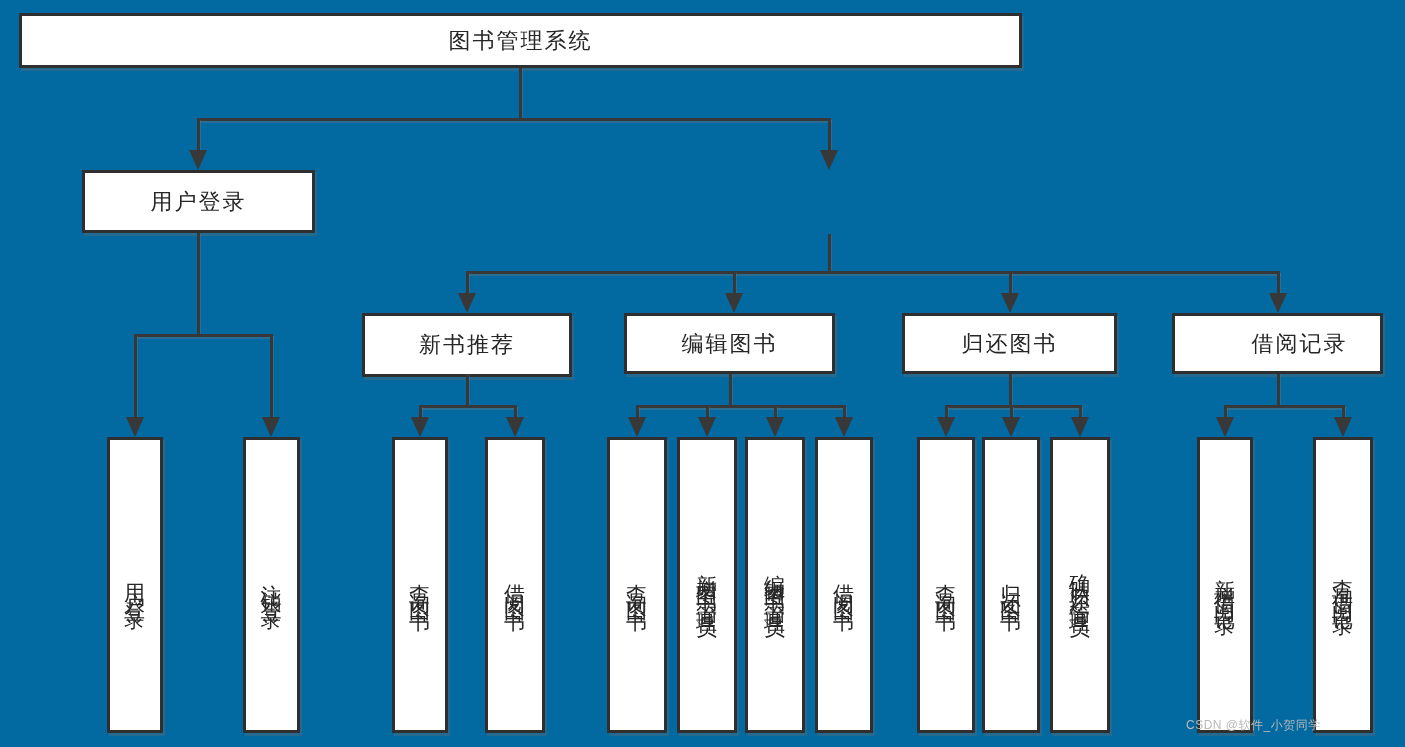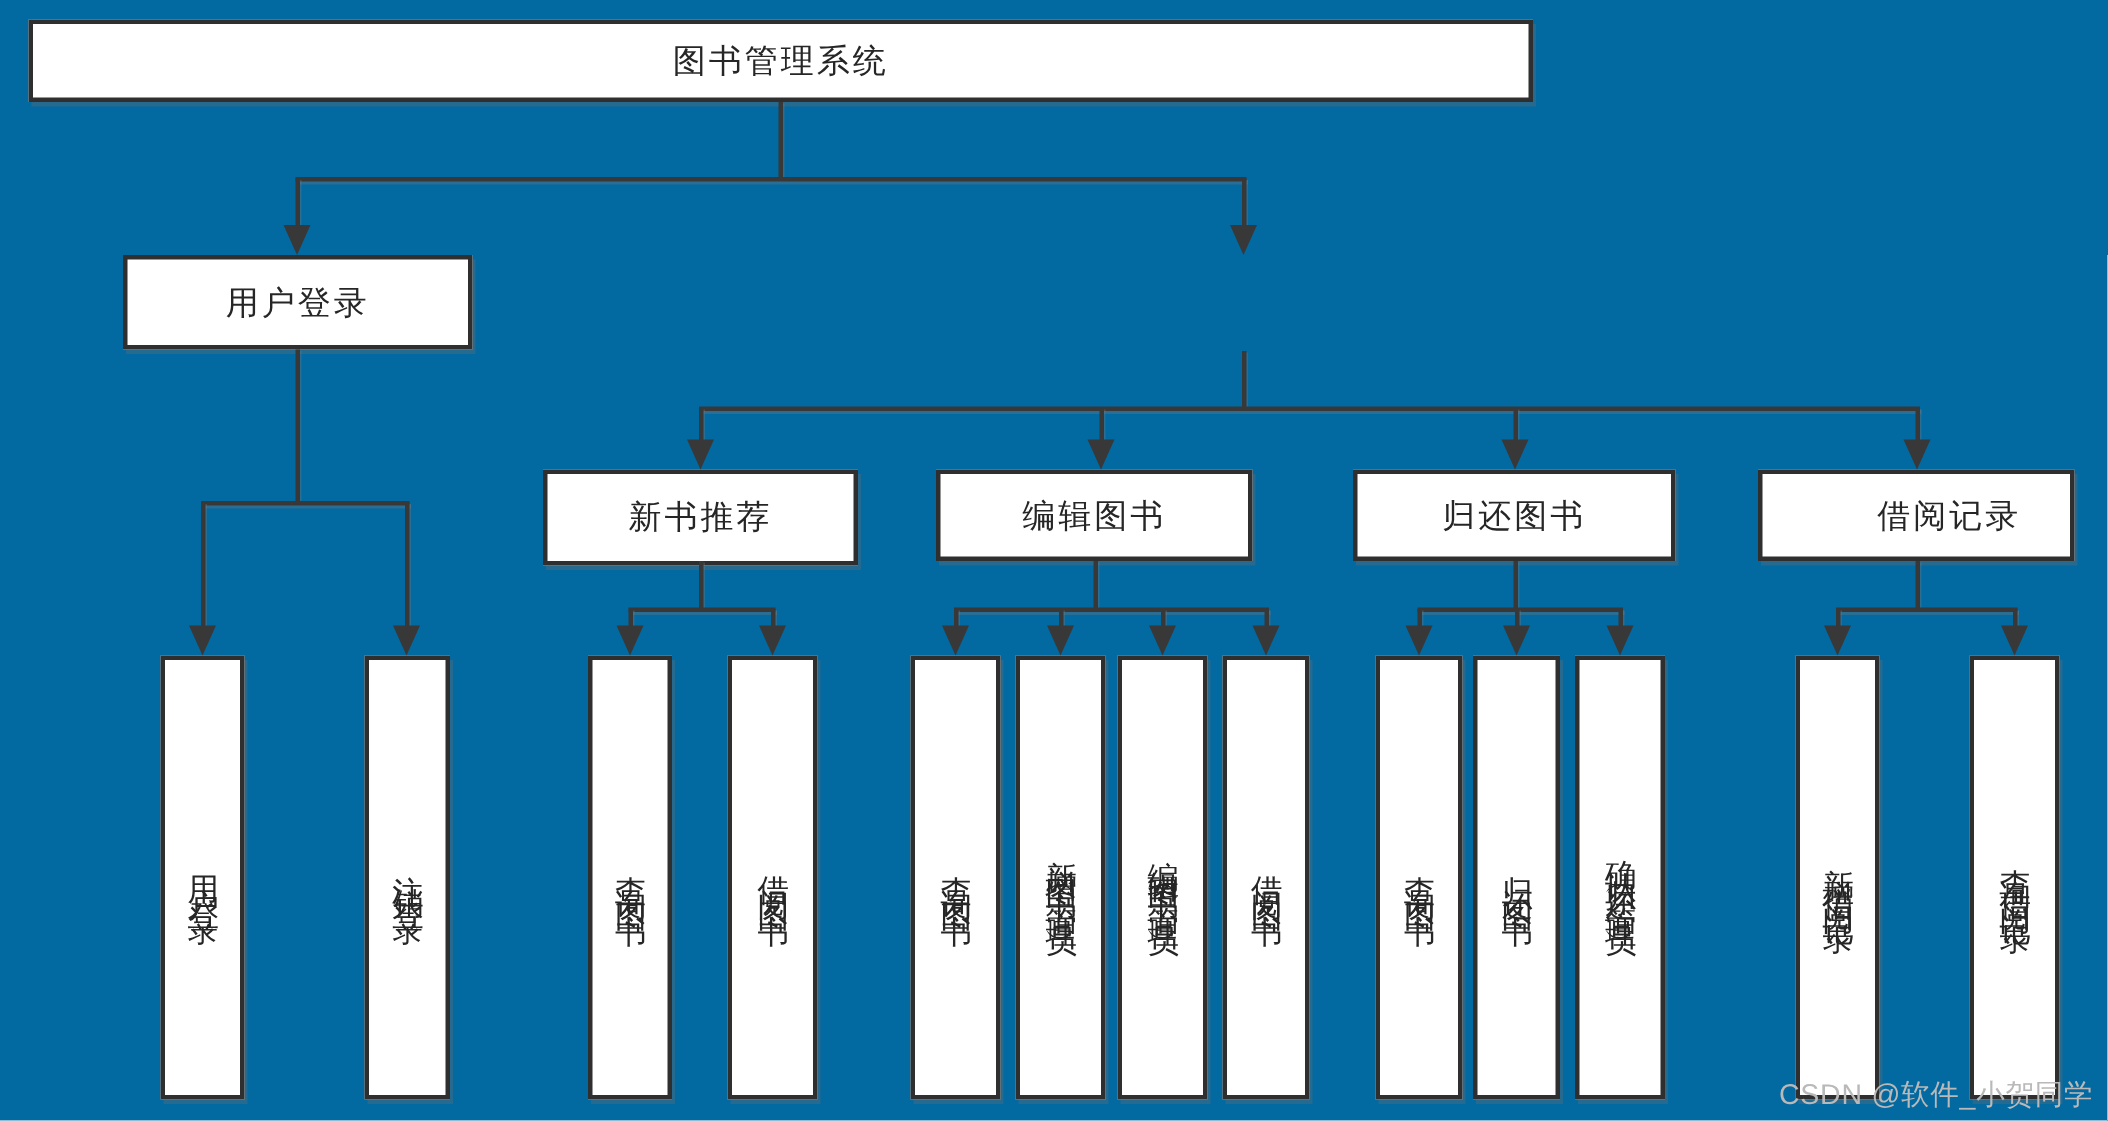--- a/index.html
+++ b/index.html
@@ -84,21 +84,21 @@
     height: 0;
     border-left: 9px solid transparent;
     border-right: 9px solid transparent;
     border-top: 20px solid #383838;
   }
   
   .watermark {
     position: absolute;
     left: 1186px;
     top: 717px;
-    font-size: 19px;
+    font-size: 12px;
     color: #b9b9b9;
     white-space: nowrap;
     z-index: 10;
     letter-spacing: 0.5px;
     text-align: center;
   }
 </style>
 </head>
 <body>
 

